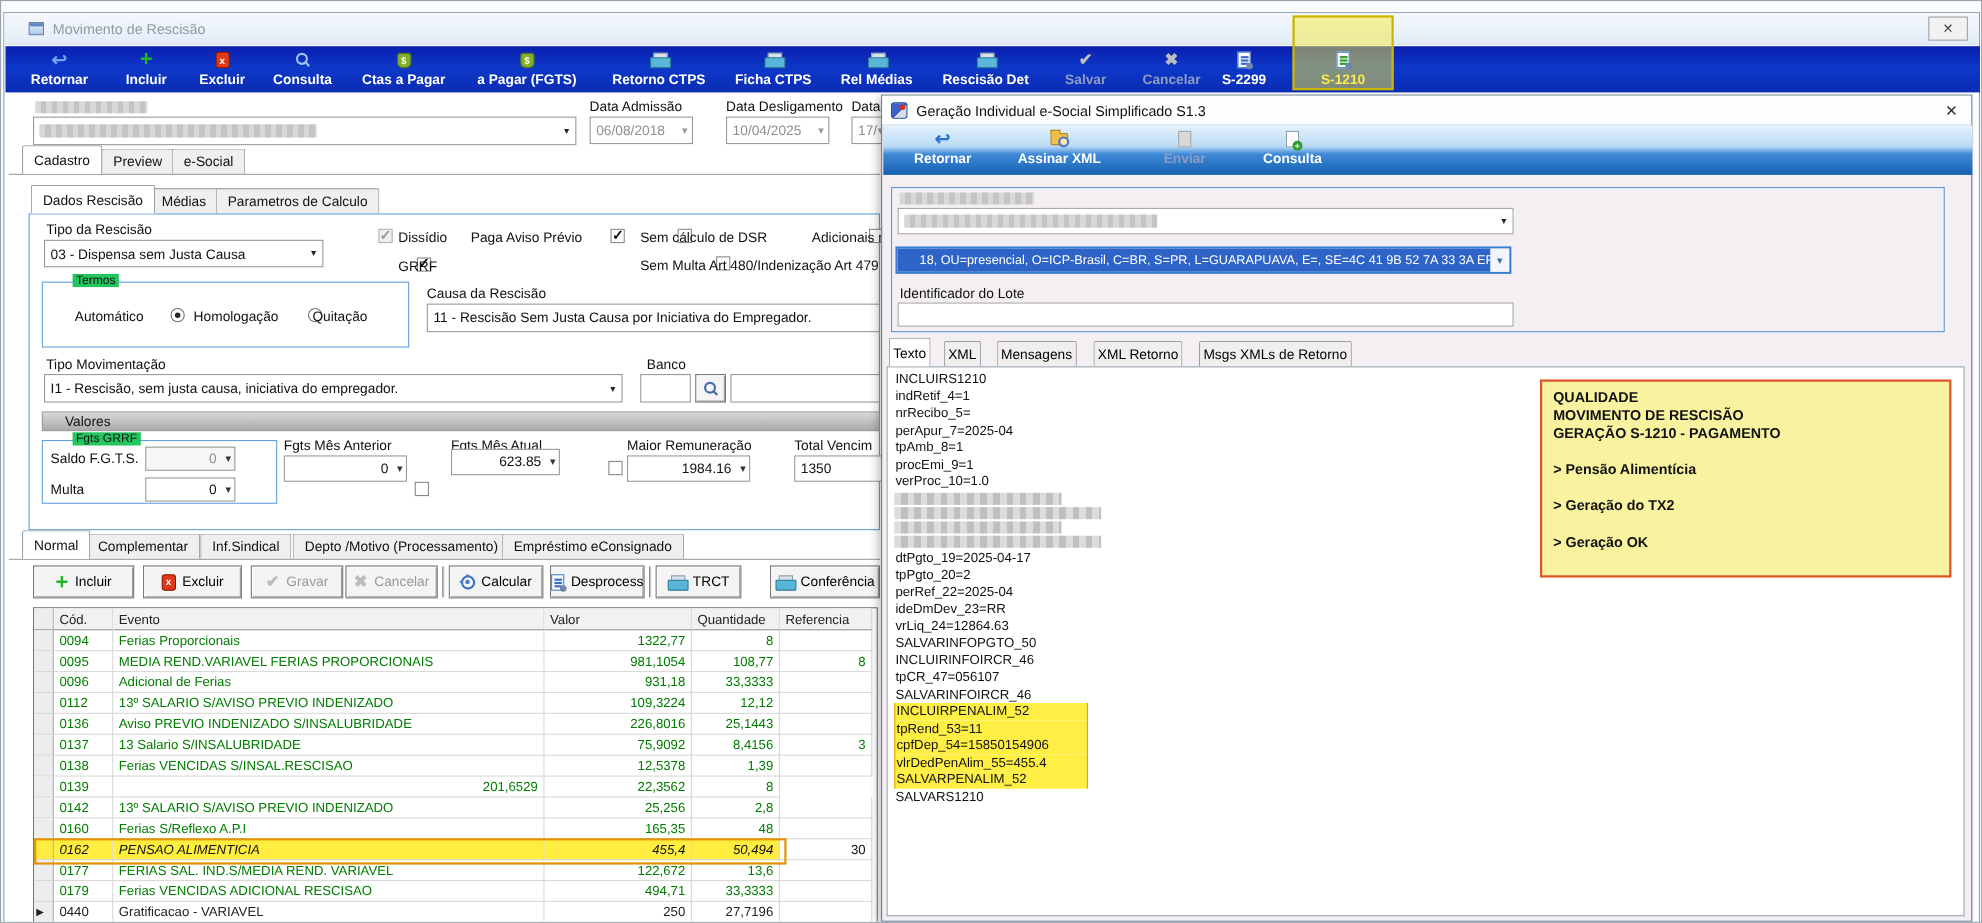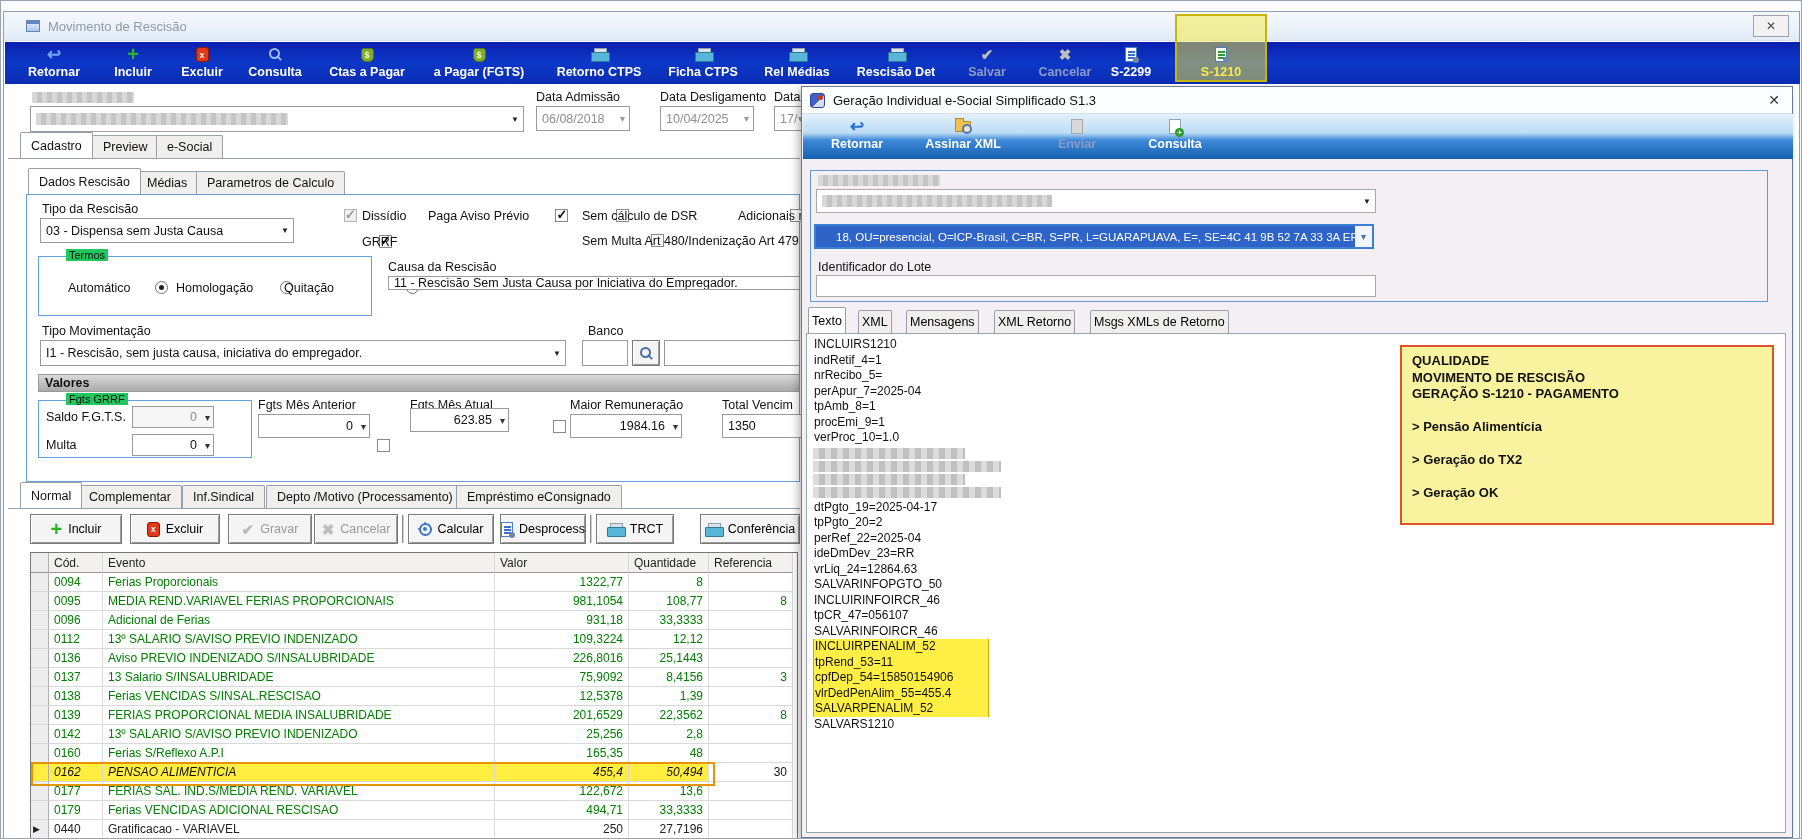--- a/index.html
+++ b/index.html
@@ -63,21 +63,21 @@
   .fld.datef::after{content:'▾';position:absolute;right:4px;font-size:10px;color:#9a9a9a;}
   .blur{background:repeating-linear-gradient(90deg,#d8d8d8 0 5px,#c4c4c4 5px 10px);border-radius:1px;}
   .cb{width:13px;height:13px;border:1px solid #8a8a8a;background:#fff;display:inline-block;position:relative;flex:none;}
   .cb.ck::after{content:'✓';position:absolute;left:0px;top:-3px;font-size:13px;font-weight:bold;color:#111;}
   .cb.dim{border-color:#b4b4b4;background:#f0f0f0;}
   .cb.dim::after{color:#9a9a9a;}
   .rb{width:13px;height:13px;border:1px solid #707070;border-radius:50%;background:#fff;display:inline-block;position:relative;flex:none;}
   .rb.sel::after{content:'';position:absolute;left:3px;top:3px;width:5px;height:5px;border-radius:50%;background:#222;}
   .grp{position:absolute;border:1px solid #66a0dc;}
   .grp>.cap{position:absolute;top:-8px;left:8px;background:#22c55e;padding:0 3px;font-size:11px;color:#111;white-space:nowrap;margin-left:19px;}
-  .valbar{position:absolute;background:linear-gradient(#d9d9d9,#aaa);border:1px solid #9a9a9a;font-weight:bold;font-size:12.5px;padding-left:6px;display:flex;align-items:center;color:#111;}
+  .valbar{position:absolute;background:linear-gradient(#d9d9d9,#aaa);border:1px solid #9a9a9a;font-weight:normal;font-size:12.5px;padding-left:20px;display:flex;align-items:center;color:#111;}
   
   .btn{position:absolute;height:30px;background:#f4f4f4;border:1px solid #7a7a7a;box-shadow:inset 1px 1px 0 #fff,inset -1px -1px 0 #9a9a9a;display:flex;align-items:center;justify-content:center;gap:6px;font-size:12.5px;color:#000;}
   .btn.dis{color:#9a9a9a;}
   .bsep{position:absolute;width:2px;background:#d0d0d0;border-left:1px solid #8a8a8a;}
   
   .gridwrap{position:absolute;left:26px;top:540px;width:768px;background:#fff;border:1px solid #777;font-size:12px;}
   .ghead,.grow{display:grid;grid-template-columns:18px 54px 392px 134px 80px 84px;}
   .ghead{height:20px;}
   .ghead .c{background:#f2f1f0;border-bottom:1px solid #999;color:#222;}
   .grow{height:19px;position:relative;color:#007d00;}
@@ -256,21 +256,21 @@
       <span class="cap">Termos</span>
     </div>
     <span class="rb sel abs" style="left:46px;top:268px"></span>
     <div class="lbl abs" style="left:64px;top:269px">Automático</div>
     <span class="rb abs" style="left:154px;top:268px"></span>
     <div class="lbl abs" style="left:172px;top:269px">Homologação</div>
     <span class="rb abs" style="left:262px;top:268px"></span>
     <div class="lbl abs" style="left:280px;top:269px">Quitação</div>
 
     <div class="lbl abs" style="left:384px;top:248px">Causa da Rescisão</div>
-    <div class="fld" style="left:384px;top:264px;width:412px;height:14px">11 - Rescisão Sem Justa Causa por Iniciativa do Empregador.</div>
+    <div class="fld" style="left:384px;top:264px;width:412px;height:26px">11 - Rescisão Sem Justa Causa por Iniciativa do Empregador.</div>
 
     <div class="lbl abs" style="left:38px;top:312px">Tipo Movimentação</div>
     <div class="fld cmb" style="left:36px;top:328px;width:526px;height:26px">I1 - Rescisão, sem justa causa, iniciativa do empregador.</div>
     <div class="lbl abs" style="left:584px;top:312px">Banco</div>
     <div class="fld" style="left:578px;top:328px;width:46px;height:26px"></div>
     <div class="btn" style="left:628px;top:328px;width:28px;height:26px">
         <span class="i-mag dk"></span>
       </div>
     <div class="fld" style="left:660px;top:328px;width:136px;height:26px"></div>
 
@@ -404,21 +404,20 @@
             <div class="c sel"></div>
             <div class="c">0138</div>
             <div class="c">Ferias VENCIDAS S/INSAL.RESCISAO</div>
             <div class="c r">12,5378</div>
             <div class="c r">1,39</div>
             <div class="c r cref"></div>
           </div>
           <div class="grow">
             <div class="c sel"></div>
             <div class="c">0139</div>
-            <div class="c">FERIAS PROPORCIONAL MEDIA INSALUBRIDADE</div>
             <div class="c r">201,6529</div>
             <div class="c r">22,3562</div>
             <div class="c r cref">8</div>
           </div>
           <div class="grow">
             <div class="c sel"></div>
             <div class="c">0142</div>
             <div class="c">13º SALARIO S/AVISO PREVIO INDENIZADO</div>
             <div class="c r">25,256</div>
             <div class="c r">2,8</div>

